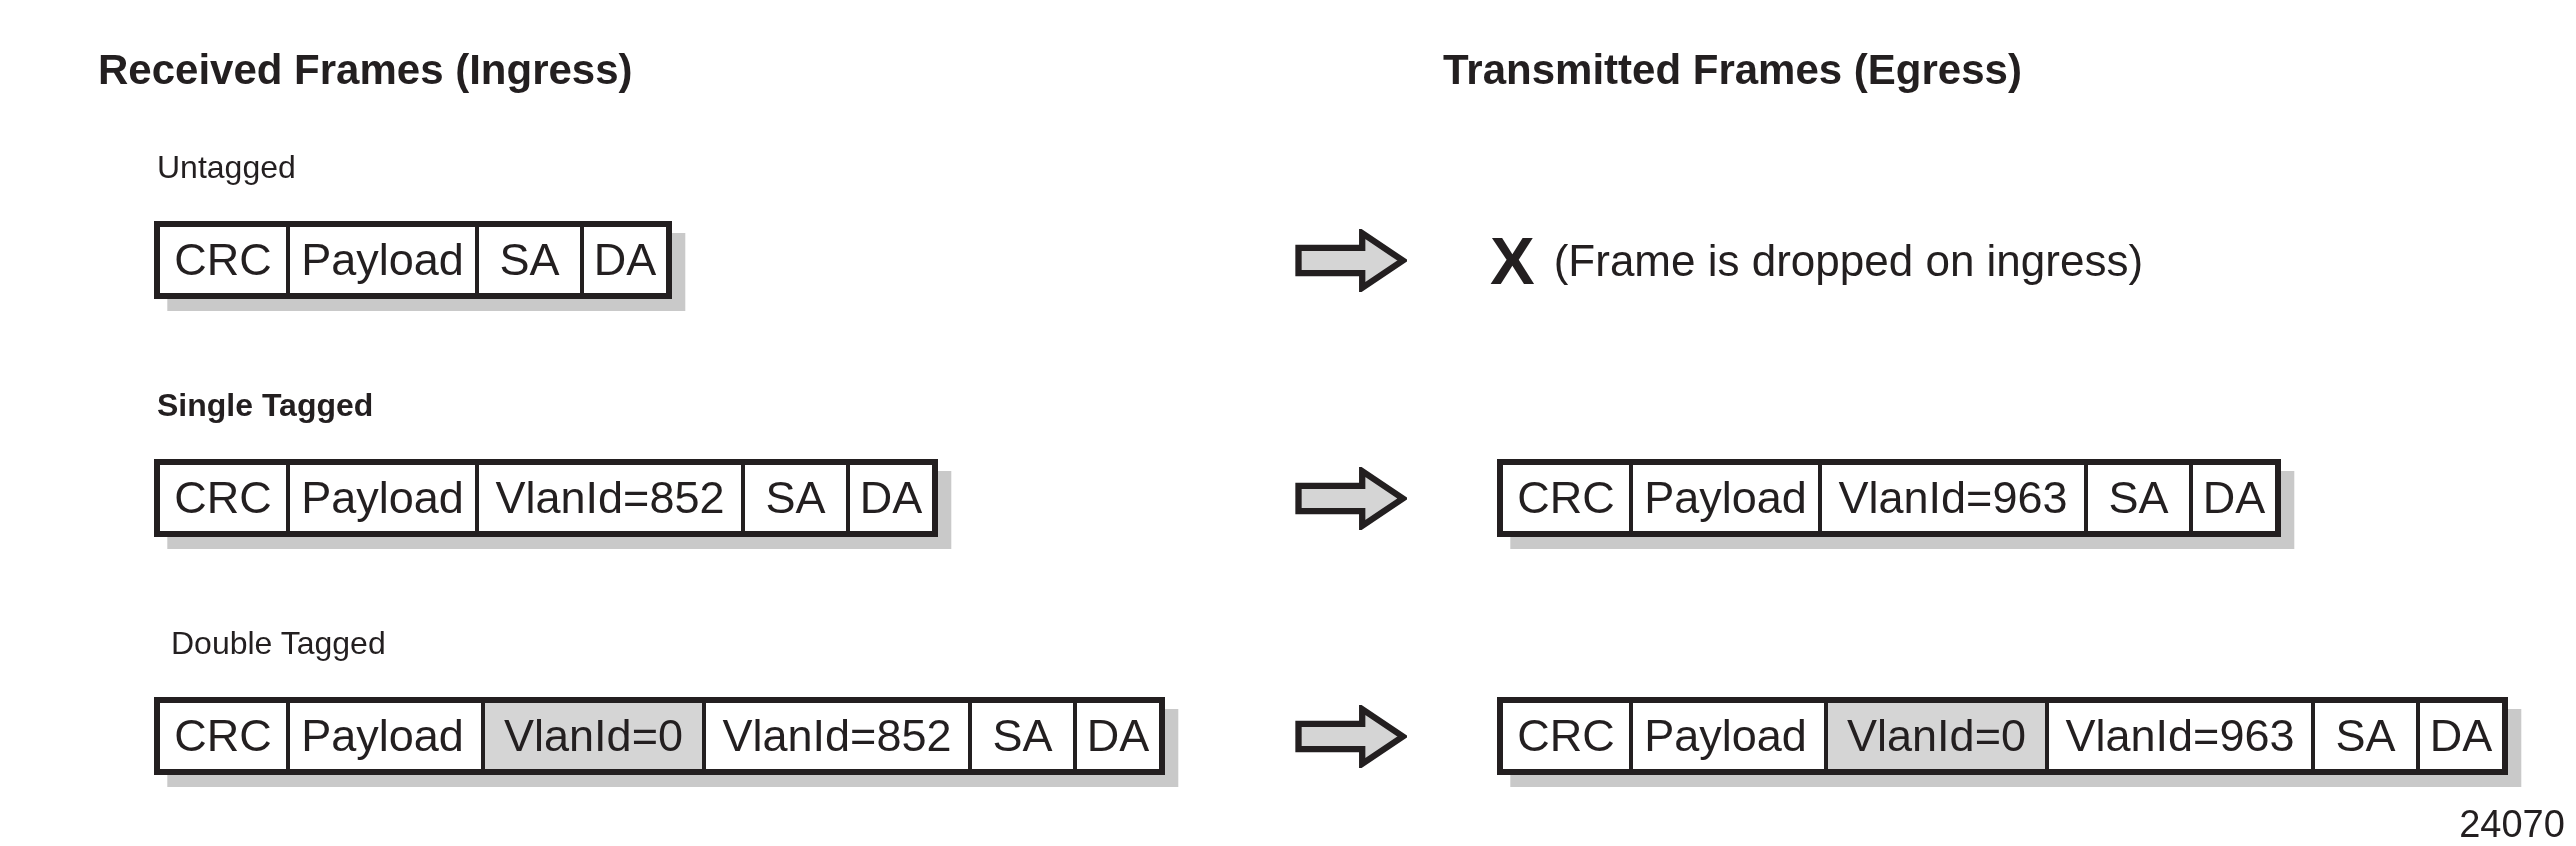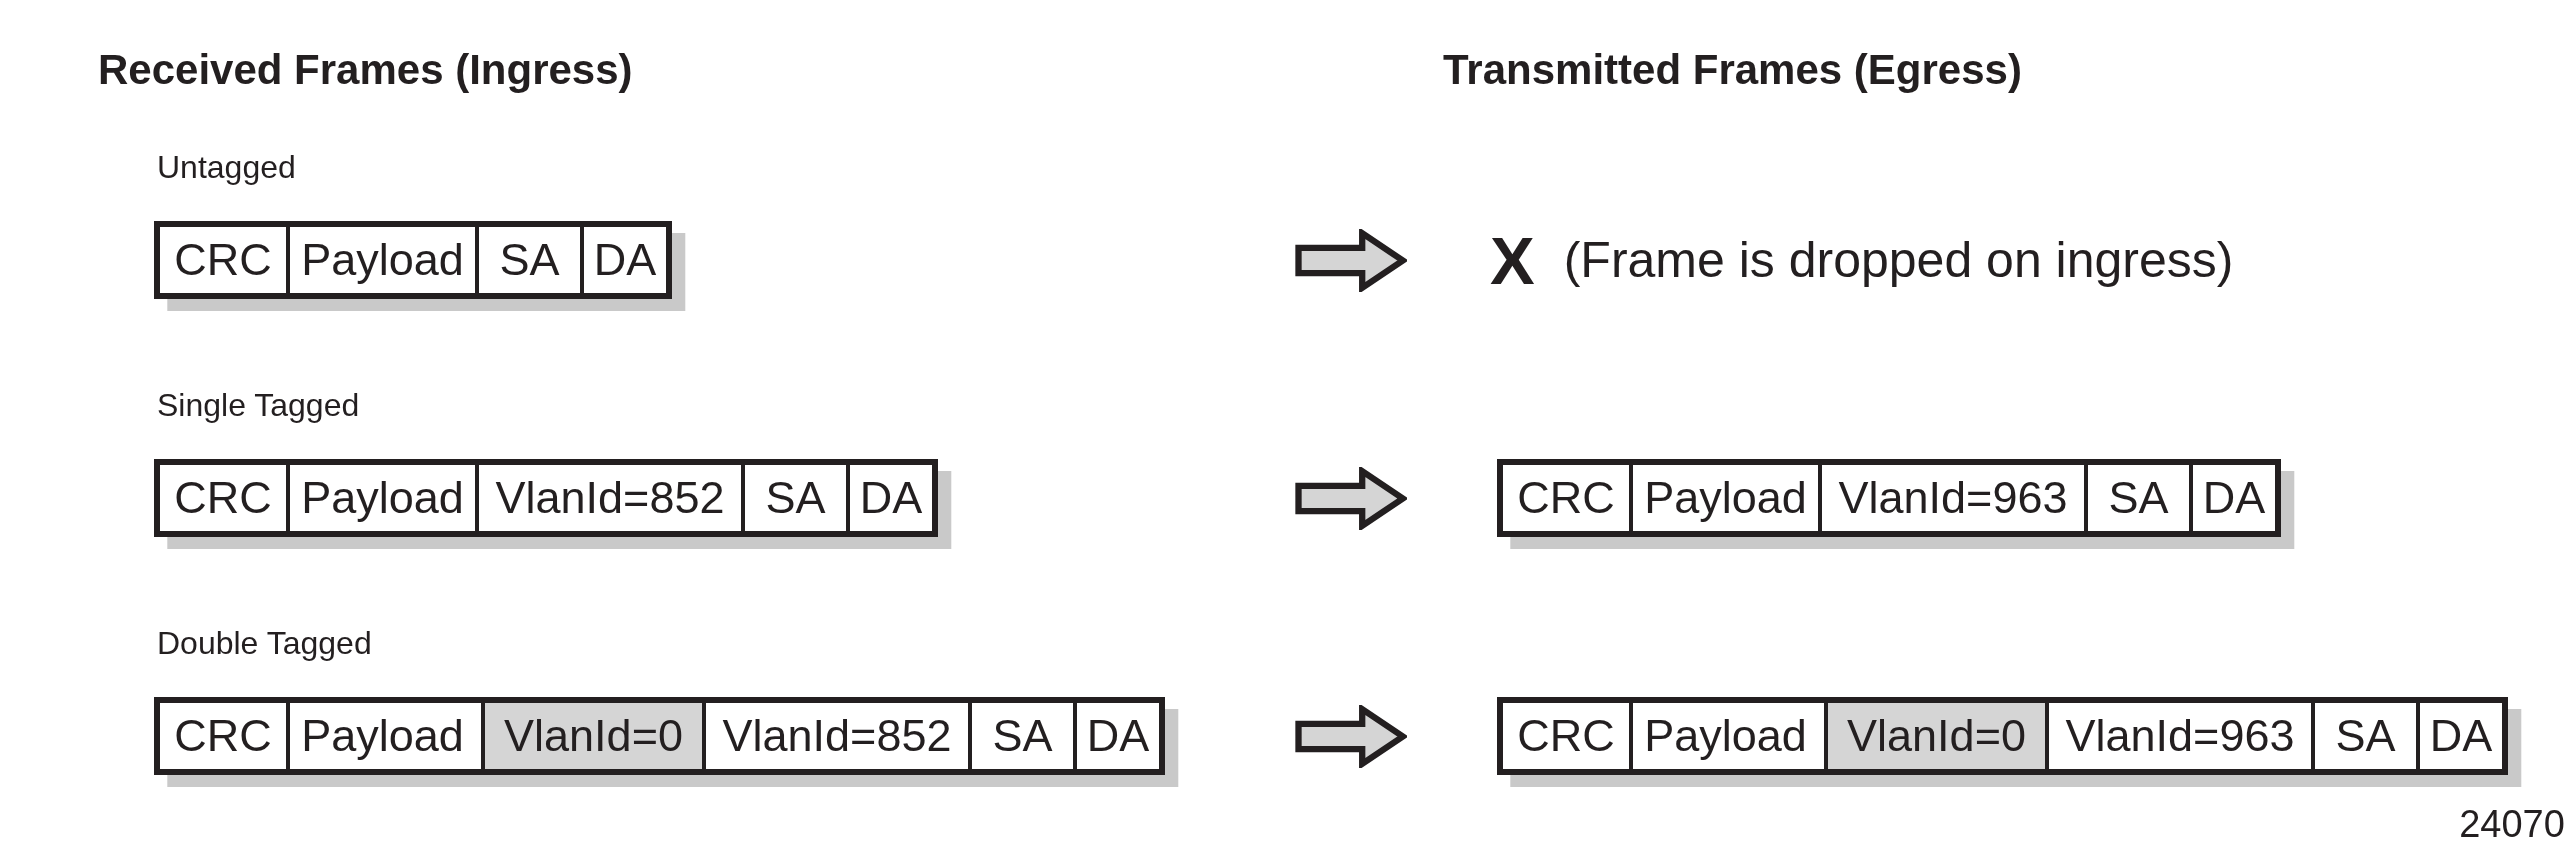--- a/index.html
+++ b/index.html
@@ -66,22 +66,22 @@
     align-items: center;
     height: 74px;
     white-space: nowrap;
   }
   .x-mark {
     font-size: 67px;
     font-weight: bold;
     line-height: 67px;
   }
   .dropped-note {
-    font-size: 50px;
-    margin-left: 29px;
+    font-size: 44px;
+    margin-left: 19px;
     line-height: 45px;
   }
 
   .fig-num {
     font-size: 38px;
     white-space: nowrap;
   }
 </style>
 </head>
 <body>
@@ -101,21 +101,21 @@
 
 <svg class="abs arrow" style="left:1295px; top:229px;" viewBox="0 0 160 90">
   <polygon points="5,27 96,27 96,6 154,45 96,84 96,63 5,63" fill="#d5d5d5" stroke="#231f20" stroke-width="9" stroke-linejoin="miter"></polygon>
 </svg>
 
 <div class="abs dropped" style="left:1490px; top:223px;">
   <span class="x-mark">X</span>
   <span class="dropped-note">(Frame is dropped on ingress)</span>
 </div>
 
-<div class="abs row-label" style="left:157px; top:387px;">Single Tagged</div>
+<div class="abs row-label" style="left:157px; top:387px;font-weight:bold;">Single Tagged</div>
 
 <div class="abs frame" style="left:154px; top:459px;">
   <div class="cell c-crc">CRC</div>
   <div class="cell c-payload">Payload</div>
   <div class="cell c-vlan">VlanId=852</div>
   <div class="cell c-sa">SA</div>
   <div class="cell c-da">DA</div>
 </div>
 
 <svg class="abs arrow" style="left:1295px; top:467px;" viewBox="0 0 160 90">
@@ -123,21 +123,21 @@
 </svg>
 
 <div class="abs frame" style="left:1497px; top:459px;">
   <div class="cell c-crc">CRC</div>
   <div class="cell c-payload">Payload</div>
   <div class="cell c-vlan">VlanId=963</div>
   <div class="cell c-sa">SA</div>
   <div class="cell c-da">DA</div>
 </div>
 
-<div class="abs row-label" style="left:157px; top:625px;">Double Tagged</div>
+<div class="abs row-label" style="left:171px; top:625px;">Double Tagged</div>
 
 <div class="abs frame" style="left:154px; top:697px;">
   <div class="cell c-crc">CRC</div>
   <div class="cell c-payload">Payload</div>
   <div class="cell c-vlan0 shaded">VlanId=0</div>
   <div class="cell c-vlan">VlanId=852</div>
   <div class="cell c-sa">SA</div>
   <div class="cell c-da">DA</div>
 </div>
 

